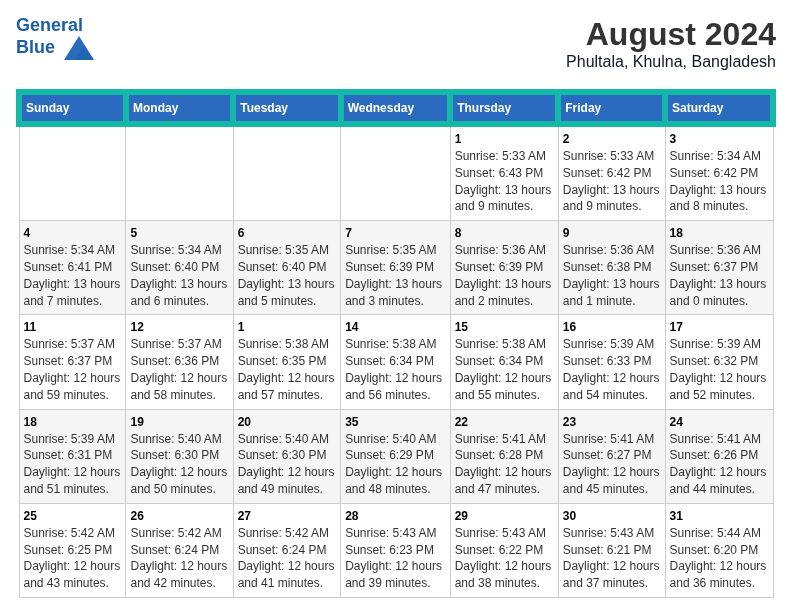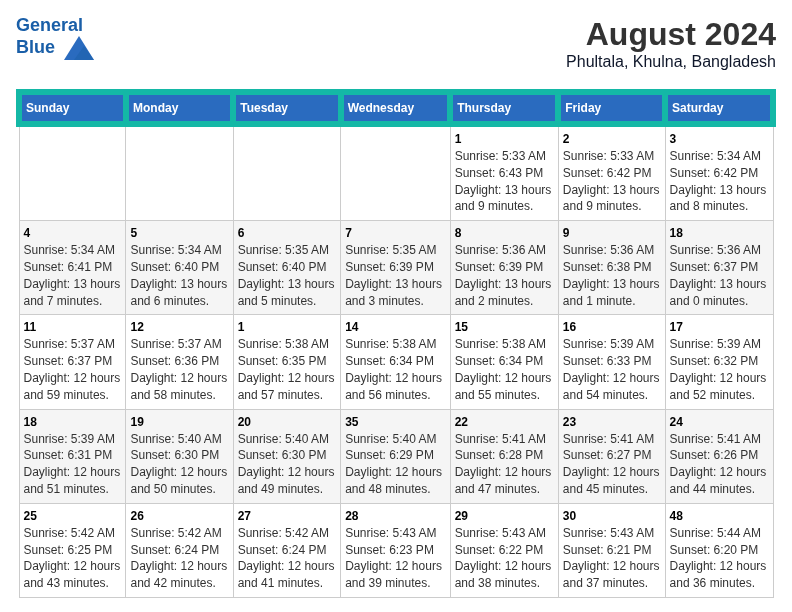--- a/index.html
+++ b/index.html
@@ -344,21 +344,21 @@
 and 38 minutes.</div>
         </td>
         <td>
           <div class="day-num">30</div>
           <div class="day-info" style="white-space: pre-line;">Sunrise: 5:43 AM
 Sunset: 6:21 PM
 Daylight: 12 hours
 and 37 minutes.</div>
         </td>
         <td>
-          <div class="day-num">48</div>
+          <div class="day-num">31</div>
           <div class="day-info" style="white-space: pre-line;">Sunrise: 5:44 AM
 Sunset: 6:20 PM
 Daylight: 12 hours
 and 36 minutes.</div>
         </td>
       </tr>
     </tbody>
 </table>
 
 </body></html>

